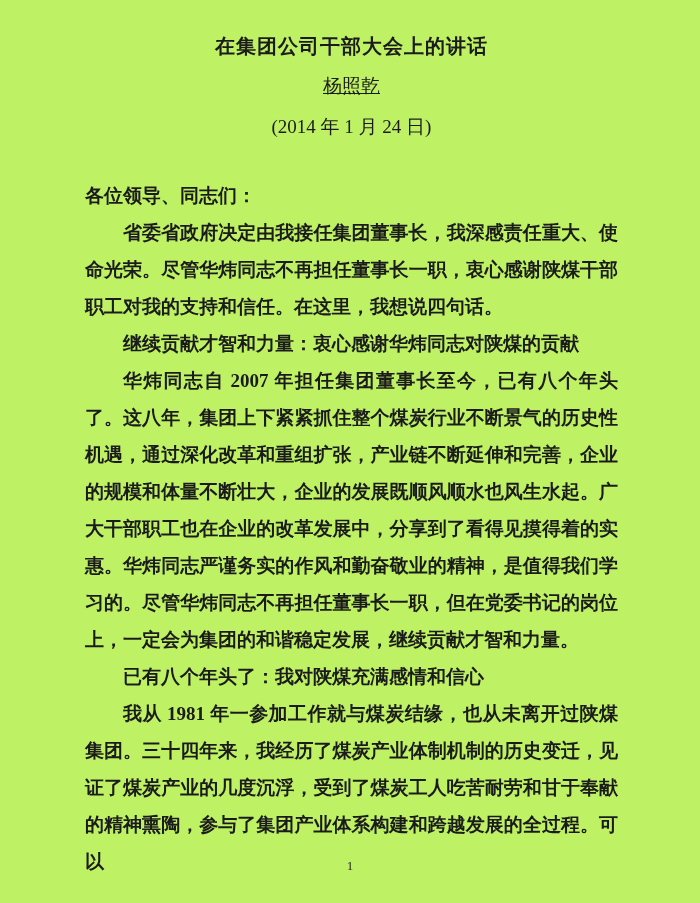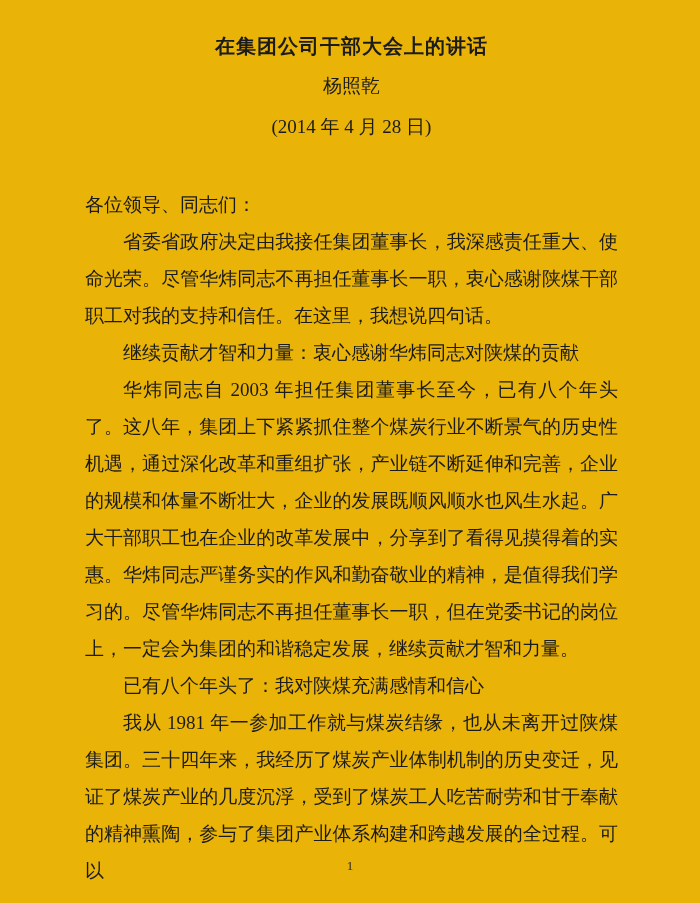--- a/index.html
+++ b/index.html
@@ -5,50 +5,52 @@
   html, body {
     margin: 0;
     padding: 0;
     background: #ffffff;
   }
   .page {
     position: relative;
     width: 700px;
     height: 903px;
     margin: 0 auto;
-    background: #eab308;
+    background: #bef264;
     box-sizing: border-box;
     padding: 26px 82px 0 85px;
     font-family: "Liberation Serif", "DejaVu Serif", serif;
     color: #1b1b1b;
     overflow: hidden;
   }
   .doc-header {
     text-align: center;
   }
   .doc-title {
     font-size: 20px;
     font-weight: bold;
     line-height: 40px;
     letter-spacing: 1px;
   }
   .doc-author {
     font-size: 19px;
     line-height: 40px;
+    text-decoration: underline;
   }
   .doc-date {
     font-size: 19px;
     line-height: 41px;
   }
   .doc-body {
-    margin-top: 39px;
+    margin-top: 30px;
     font-size: 19px;
     line-height: 37px;
     text-align: justify;
     text-justify: inter-ideograph;
+    font-weight: bold;
   }
   .para {
     margin: 0;
   }
   .para.indent {
     text-indent: 2em;
   }
   .doc-footer {
     position: absolute;
     left: 0;
@@ -60,28 +62,28 @@
   }
 </style>
 </head>
 <body>
 
 <div class="page">
 
   <div class="doc-header">
     <div class="doc-title">在集团公司干部大会上的讲话</div>
     <div class="doc-author">杨照乾</div>
-    <div class="doc-date">(2014 年 4 月 28 日)</div>
+    <div class="doc-date">(2014 年 1 月 24 日)</div>
   </div>
 
   <div class="doc-body">
     <p class="para">各位领导、同志们：</p>
     <p class="para indent">省委省政府决定由我接任集团董事长，我深感责任重大、使命光荣。尽管华炜同志不再担任董事长一职，衷心感谢陕煤干部职工对我的支持和信任。在这里，我想说四句话。</p>
     <p class="para indent">继续贡献才智和力量：衷心感谢华炜同志对陕煤的贡献</p>
-    <p class="para indent">华炜同志自 2003 年担任集团董事长至今，已有八个年头了。这八年，集团上下紧紧抓住整个煤炭行业不断景气的历史性机遇，通过深化改革和重组扩张，产业链不断延伸和完善，企业的规模和体量不断壮大，企业的发展既顺风顺水也风生水起。广大干部职工也在企业的改革发展中，分享到了看得见摸得着的实惠。华炜同志严谨务实的作风和勤奋敬业的精神，是值得我们学习的。尽管华炜同志不再担任董事长一职，但在党委书记的岗位上，一定会为集团的和谐稳定发展，继续贡献才智和力量。</p>
+    <p class="para indent">华炜同志自 2007 年担任集团董事长至今，已有八个年头了。这八年，集团上下紧紧抓住整个煤炭行业不断景气的历史性机遇，通过深化改革和重组扩张，产业链不断延伸和完善，企业的规模和体量不断壮大，企业的发展既顺风顺水也风生水起。广大干部职工也在企业的改革发展中，分享到了看得见摸得着的实惠。华炜同志严谨务实的作风和勤奋敬业的精神，是值得我们学习的。尽管华炜同志不再担任董事长一职，但在党委书记的岗位上，一定会为集团的和谐稳定发展，继续贡献才智和力量。</p>
     <p class="para indent">已有八个年头了：我对陕煤充满感情和信心</p>
     <p class="para indent">我从 1981 年一参加工作就与煤炭结缘，也从未离开过陕煤集团。三十四年来，我经历了煤炭产业体制机制的历史变迁，见证了煤炭产业的几度沉浮，受到了煤炭工人吃苦耐劳和甘于奉献的精神熏陶，参与了集团产业体系构建和跨越发展的全过程。可以</p>
   </div>
 
   <div class="doc-footer">
     <span>1</span>
   </div>
 
 </div>
 

